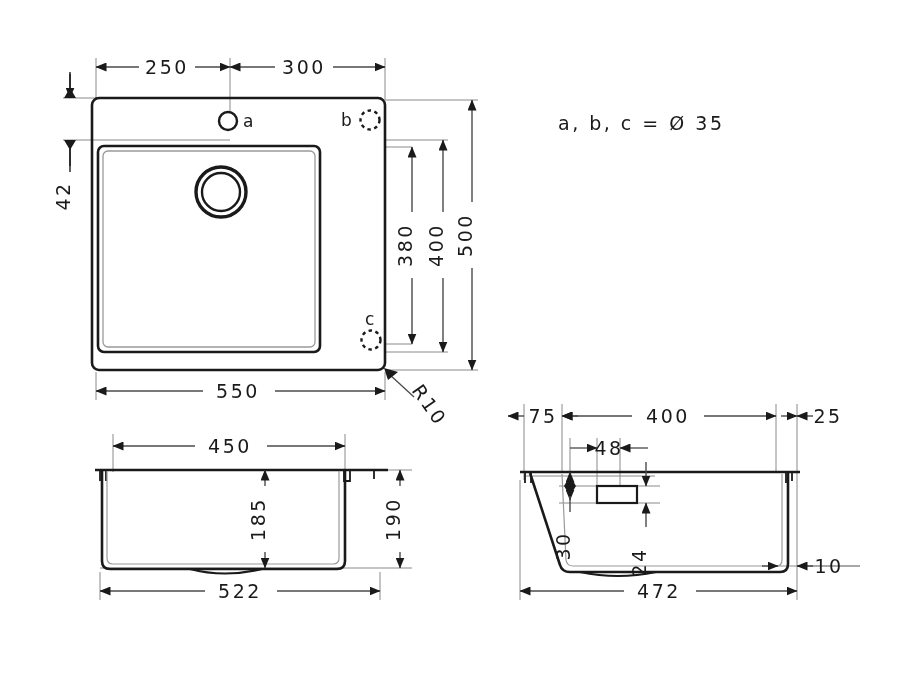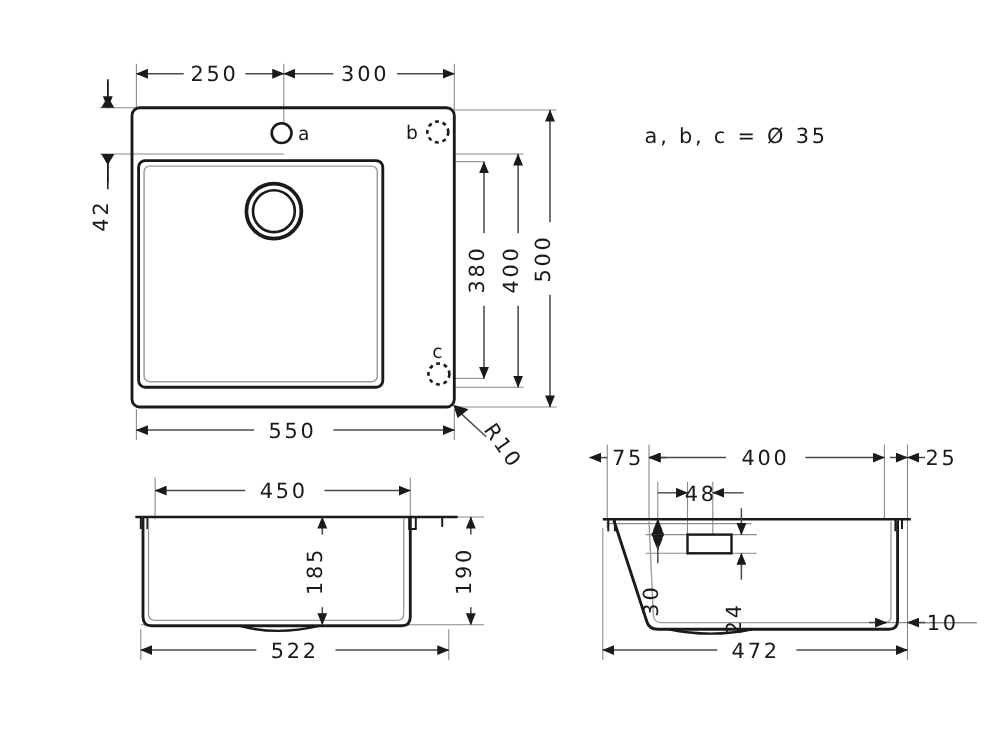--- a/index.html
+++ b/index.html
@@ -1,21 +1,21 @@
 <!DOCTYPE html>
 <html><head>
 <meta charset="utf-8">
 <style>
   html,body{margin:0;padding:0;background:#ffffff;}
   body{
     width:906px;height:679px;position:relative;overflow:hidden;
     font-family:"DejaVu Sans","Liberation Sans",sans-serif;
     background:#ffffff;
   }
-  #drawing{position:absolute;left:0;top:0;width:780px;height:679px;margin-left:28px;}
+  #drawing{position:absolute;left:0;top:0;width:780px;height:679px;}
   .dimtext{
     font-family:"DejaVu Sans","Liberation Sans",sans-serif;
     font-size:19px;
     letter-spacing:2.5px;
     fill:#1a1a1a;
   }
   .labeltext{
     font-family:"DejaVu Sans","Liberation Sans",sans-serif;
     font-size:17px;
     letter-spacing:0.5px;

